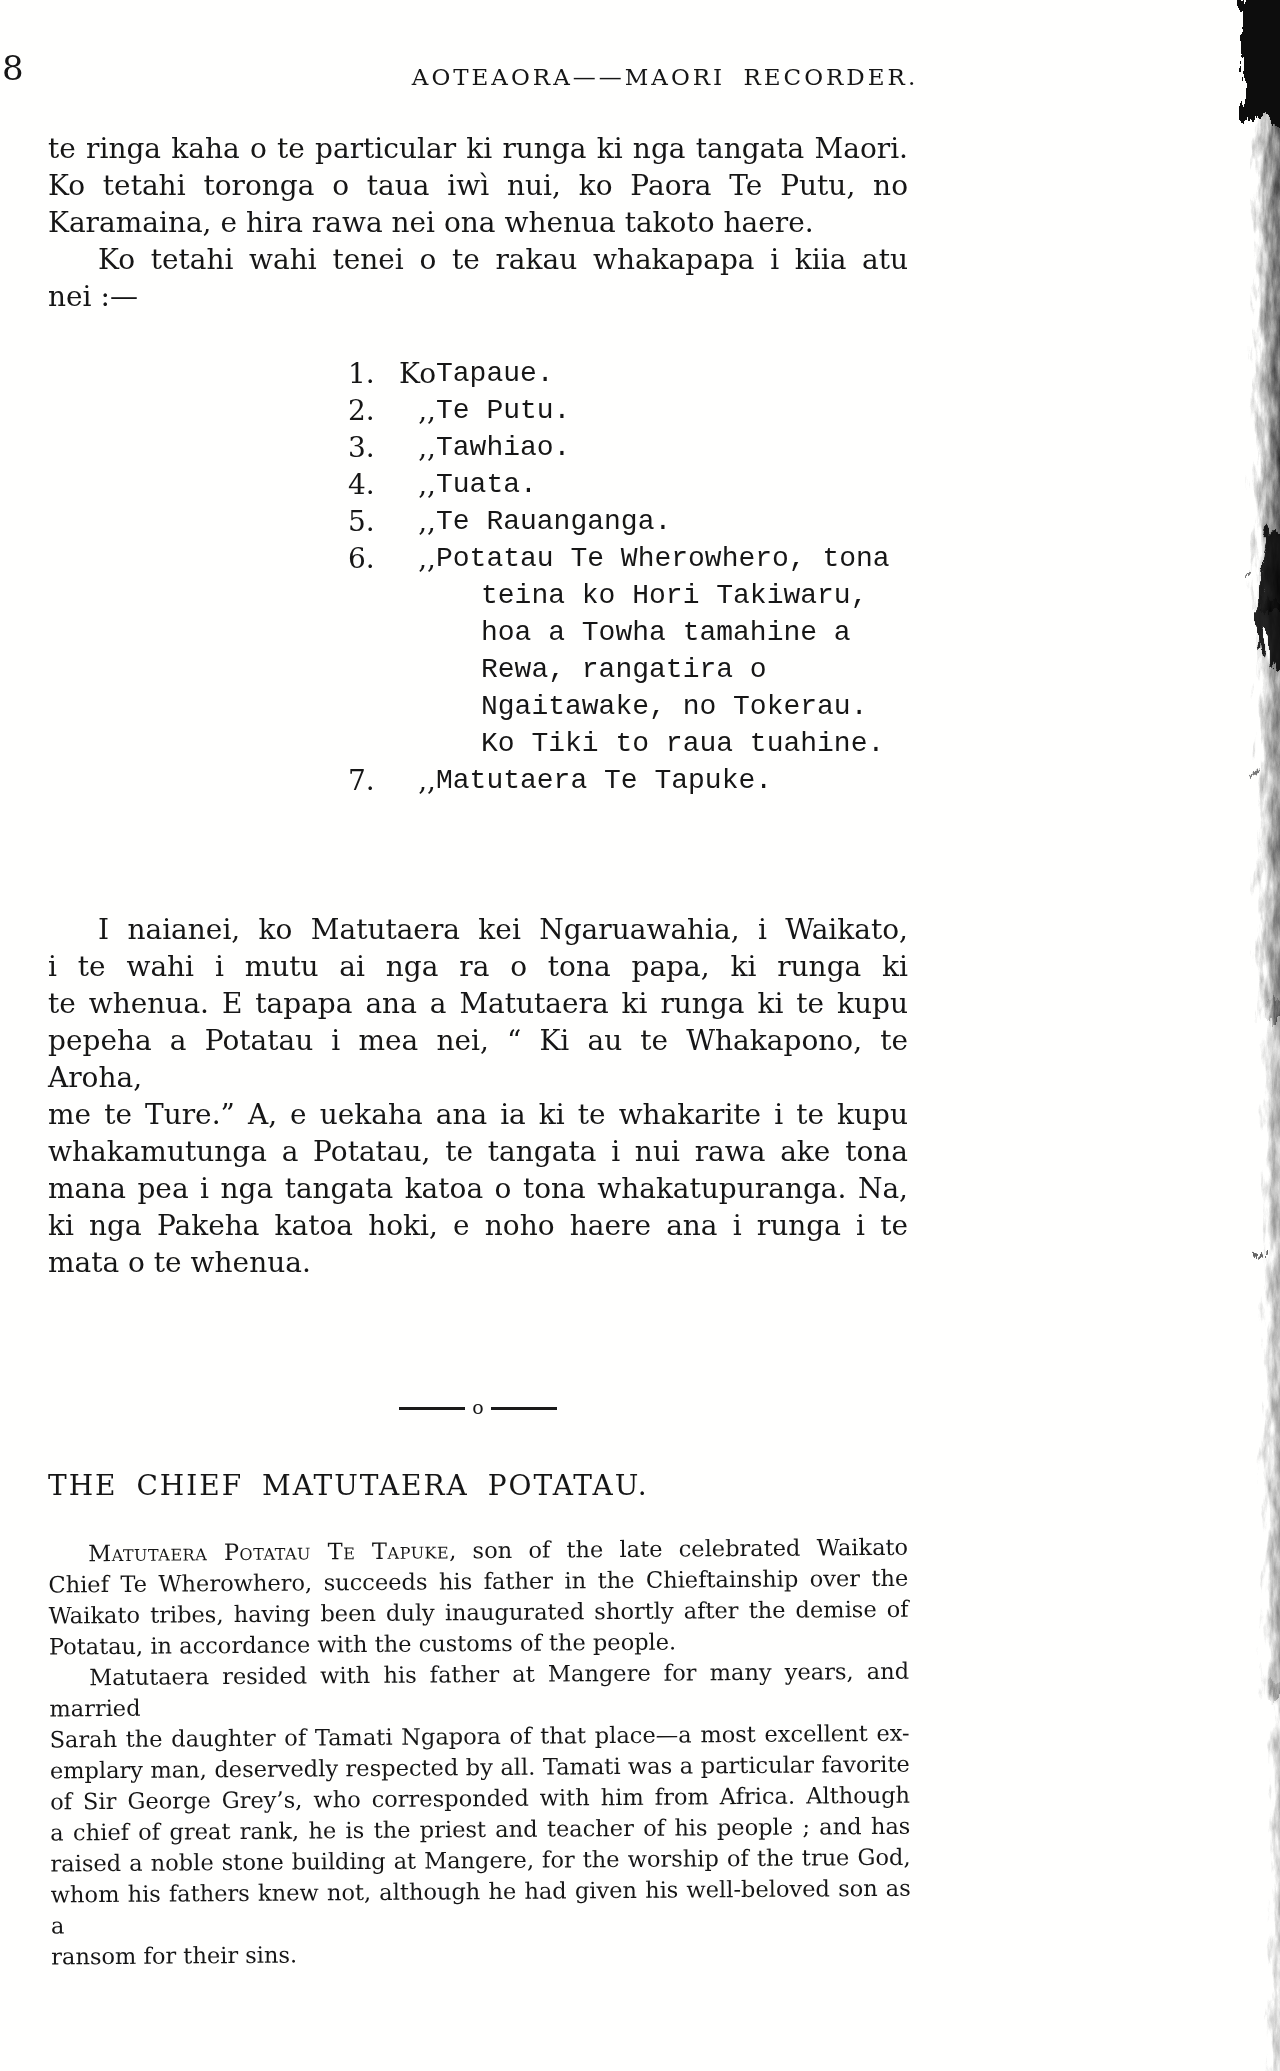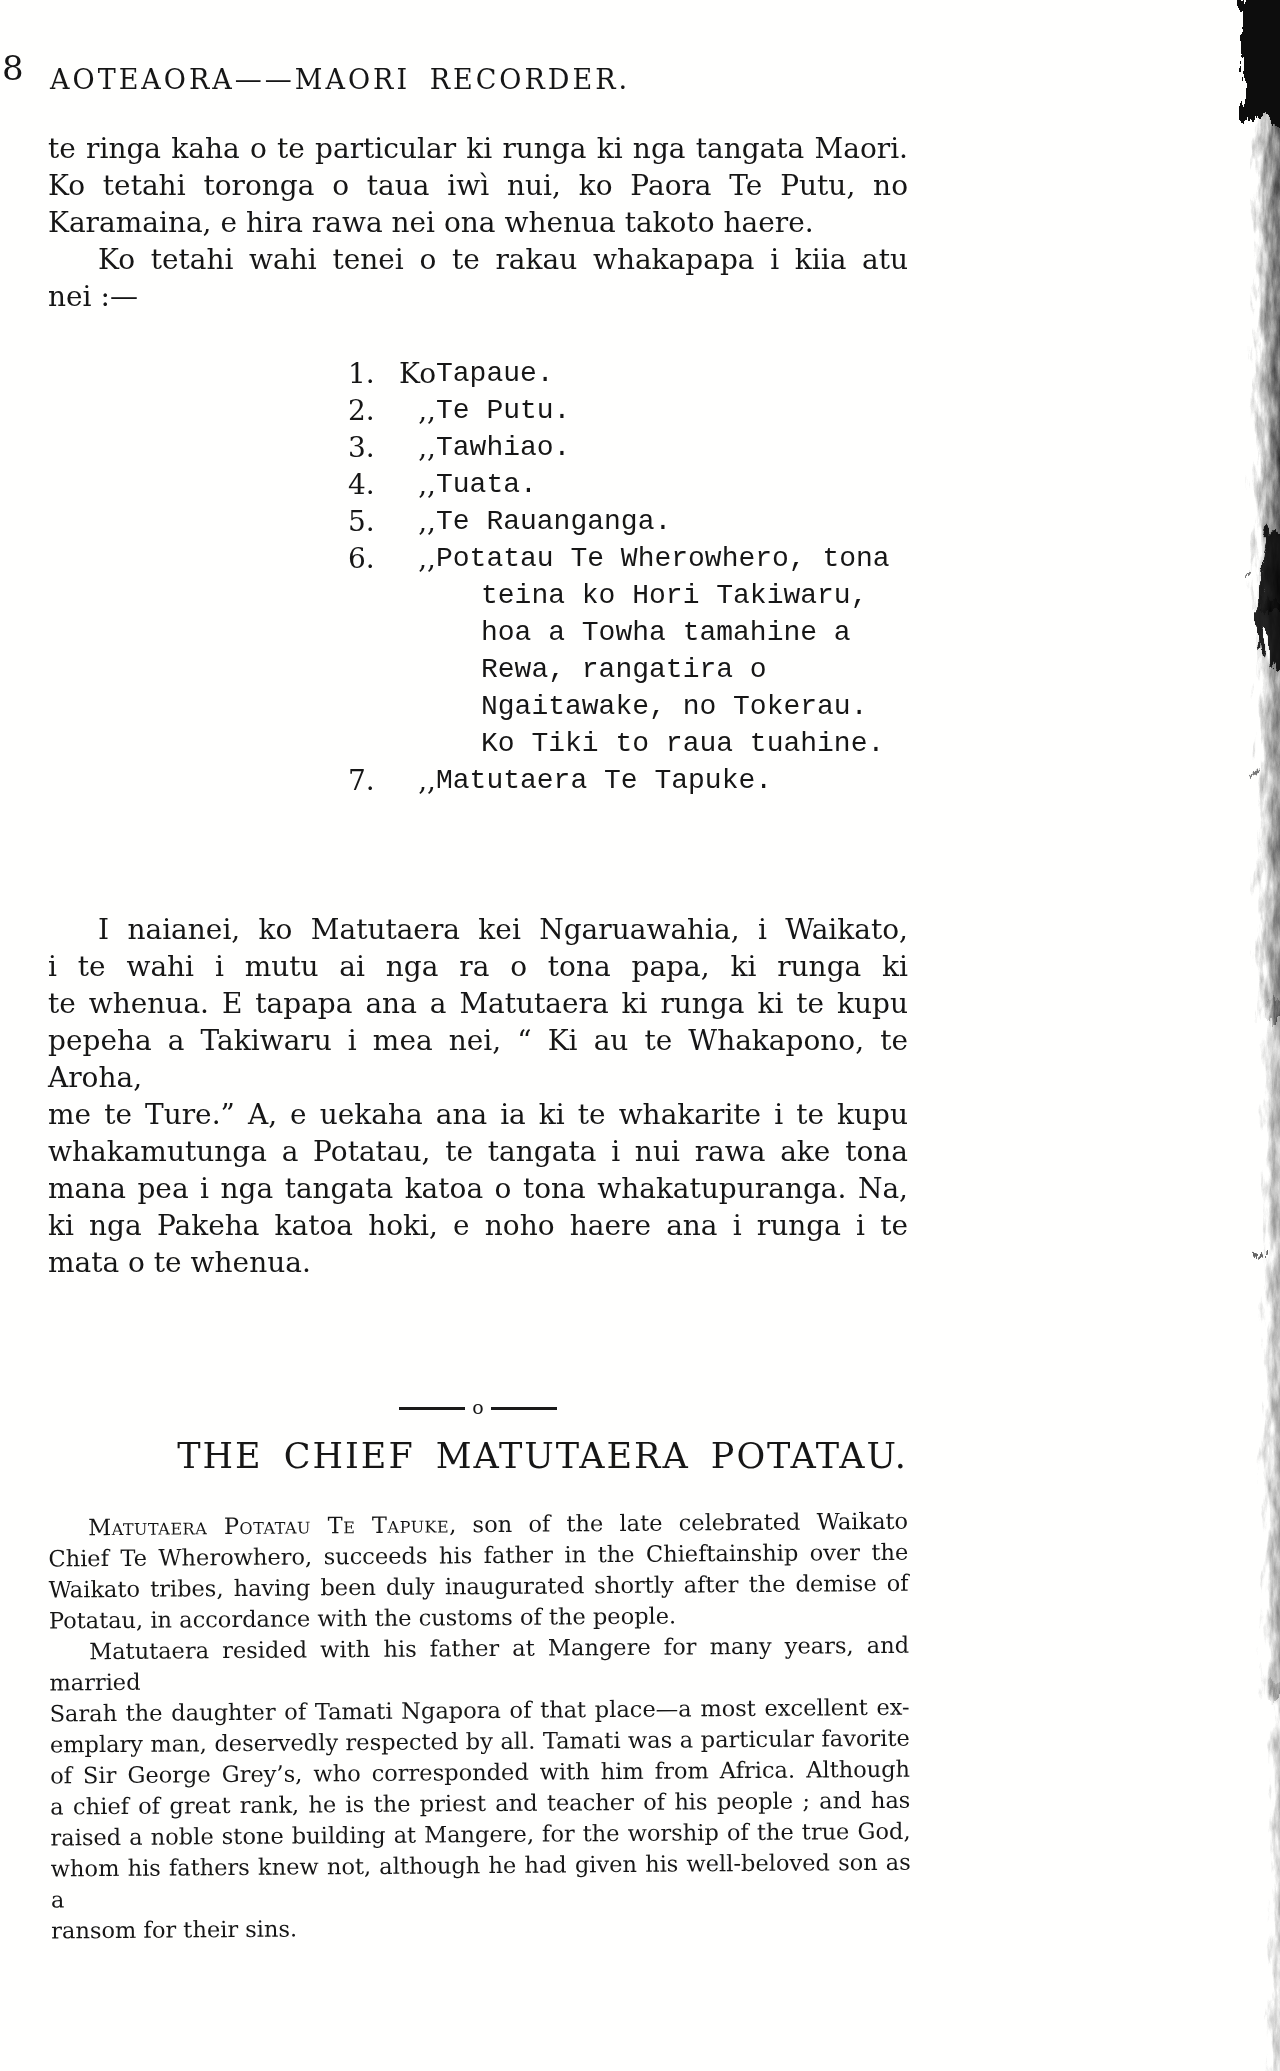--- a/index.html
+++ b/index.html
@@ -11,22 +11,22 @@
     font-family:"DejaVu Serif","Liberation Serif",serif;
     color:#161616;
   }
   .content { position:relative; width:860px; margin-left:48px; }
 
   
   .header { position:relative; height:130px; }
   .page-number { position:absolute; left:2px; top:48px; font-size:34px; }
   .running-title {
     position:absolute; left:0; right:0; top:64px;
-    text-align:left; padding-left:50px;
-    font-size:27px; letter-spacing:3px; word-spacing:8px;
+    text-align:center; padding-left:50px;
+    font-size:23px; letter-spacing:3px; word-spacing:8px;
   }
 
   
   .jline { text-align:justify; text-align-last:justify; }
   .jline.last { text-align-last:left; }
 
   .maori { font-size:28px; line-height:37px; }
   .indent-first .jline:first-child { text-indent:50px; }
 
   
@@ -41,22 +41,22 @@
   
   .divider {
     margin:118px auto 0; width:200px;
     display:flex; align-items:center; justify-content:center; gap:7px;
   }
   .divider .rule { width:66px; height:3px; background:#1a1a1a; flex:none; }
   .divider .o { font-size:19px; line-height:1; transform:translateY(-1px); }
 
   
   .section-heading {
-    margin-top:18px; text-align:right;
-    font-size:35px; letter-spacing:2px; word-spacing:8px;
+    margin-top:51px; text-align:left;
+    font-size:28px; letter-spacing:2px; word-spacing:8px;
   }
   .english-sec { transform:rotate(-0.45deg); transform-origin:60px top; }
   .english { font-size:22.5px; line-height:31px; }
   .eng-para1 { margin-top:36px; }
   .eng-first { text-indent:40px; }
   .smallcaps { font-variant:small-caps; letter-spacing:0.5px; }
   .indent-first-sm .jline:first-child { text-indent:40px; }
 
   
   .scan-edge { position:absolute; top:0; right:0; width:60px; height:2071px; pointer-events:none; }
@@ -126,21 +126,21 @@
           <span class="gen-num">7.</span>
           <span class="gen-ditto">,,</span>
           <span class="gen-name">Matutaera Te Tapuke.</span>
         </div>
       </div>
 
     <div class="maori jlines indent-first m-para3">
         <div class="jline">I naianei, ko Matutaera kei Ngaruawahia, i Waikato,</div>
         <div class="jline">i te wahi i mutu ai nga ra o tona papa, ki runga ki</div>
         <div class="jline">te whenua.  E tapapa ana a Matutaera ki runga ki te kupu</div>
-        <div class="jline">pepeha a Takiwaru i mea nei, “ Ki au te Whakapono, te Aroha,</div>
+        <div class="jline">pepeha a Potatau i mea nei, “ Ki au te Whakapono, te Aroha,</div>
         <div class="jline">me te Ture.”   A, e uekaha ana ia ki te whakarite i te kupu</div>
         <div class="jline">whakamutunga a Potatau, te tangata i nui rawa ake tona</div>
         <div class="jline">mana pea i nga tangata katoa o tona whakatupuranga.  Na,</div>
         <div class="jline">ki nga Pakeha katoa hoki, e noho haere ana i runga i te</div>
         <div class="jline last">mata o te whenua.</div>
       </div>
 
     <div class="divider">
       <span class="rule"></span>
       <span class="o">o</span>

